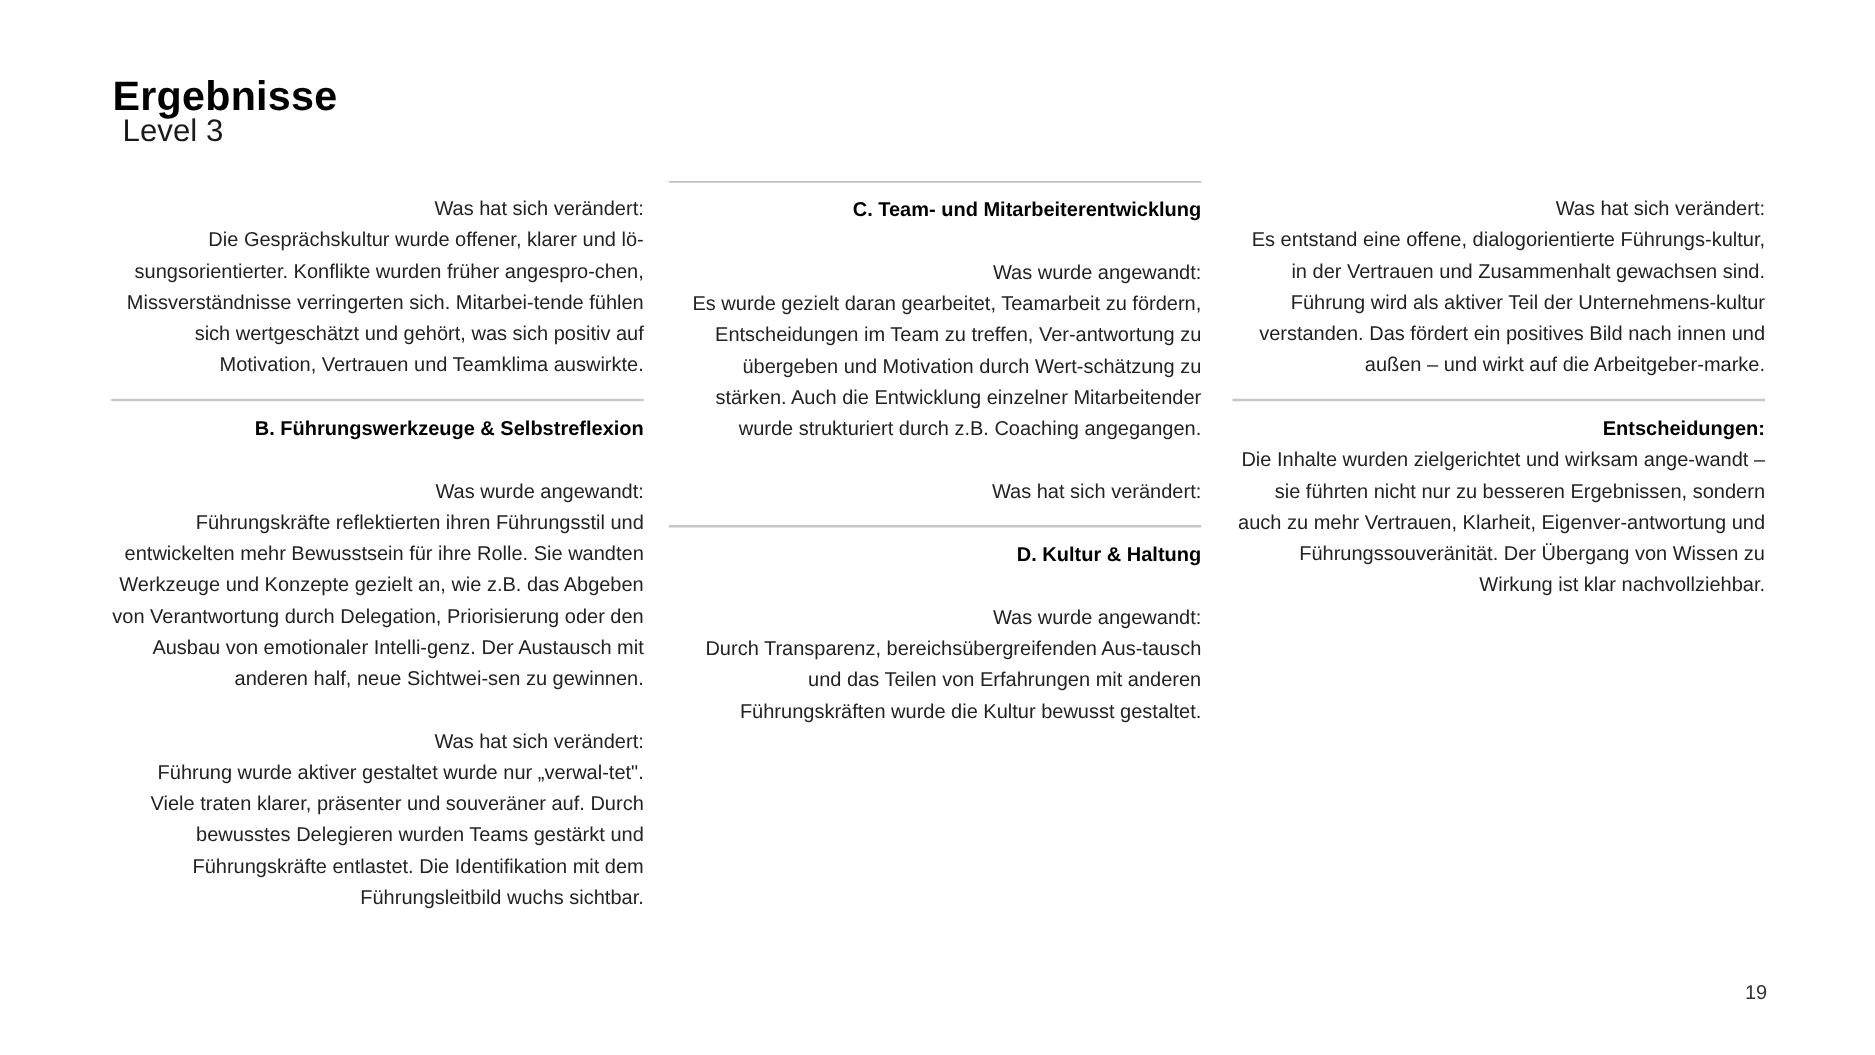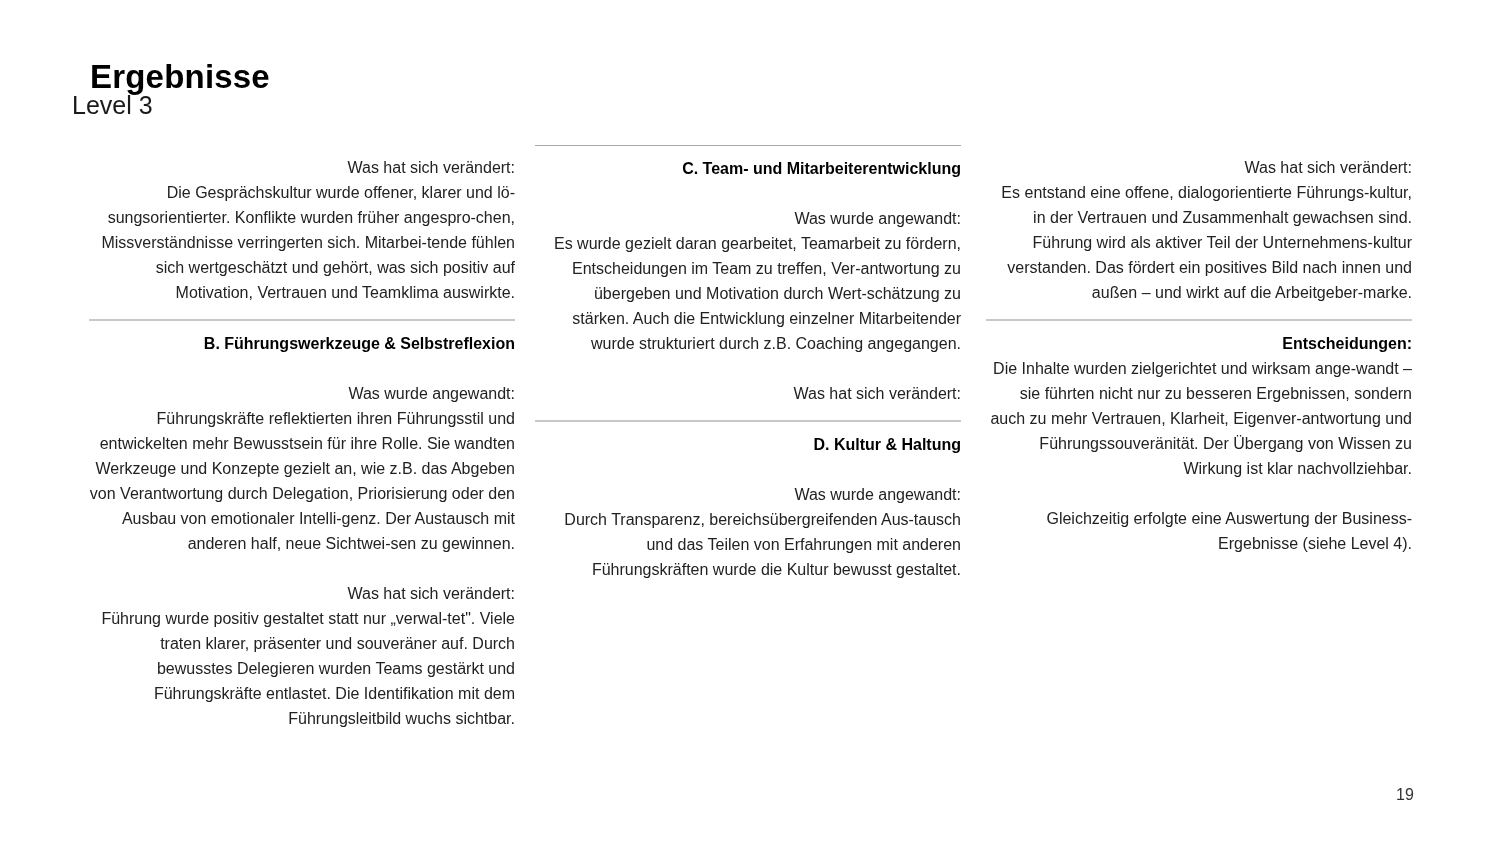--- a/index.html
+++ b/index.html
@@ -5,21 +5,21 @@
     html, body { margin: 0; padding: 0; background: #ffffff; }
     body {
       width: 1500px; height: 844px; position: relative; overflow: hidden;
       font-family: "Liberation Sans", sans-serif; color: #1a1a1a;
     }
     .title {
       position: absolute; left: 90px; top: 58px;
       font-size: 33px; font-weight: bold; color: #000; letter-spacing: 0.2px;
     }
     .subtitle {
-      position: absolute; left: 72px; top: 91px;
+      position: absolute; left: 98px; top: 91px;
       font-size: 25px; font-weight: normal; color: #1a1a1a;
     }
     .col {
       position: absolute; top: 145px; width: 426px;
       font-size: 16px; line-height: 25px; color: #222;
     }
     .col1 { left: 89px; }
     .col2 { left: 535px; }
     .col3 { left: 986px; }
     .divider { height: 0; border-top: 2px solid #c8c8c8; margin: 0; }
@@ -47,21 +47,21 @@
   <div style="height:14px"></div>
   <div class="divider"></div>
   <div style="height:10px"></div>
   <div class="block">
     <p class="heading">B. Führungswerkzeuge &amp; Selbstreflexion</p>
     <div class="spacer"></div>
     <p>Was wurde angewandt:</p>
     <p>Führungskräfte reflektierten ihren Führungsstil und entwickelten mehr Bewusstsein für ihre Rolle. Sie wandten Werkzeuge und Konzepte gezielt an, wie z.B. das Abgeben von Verantwortung durch Delegation, Priorisierung oder den Ausbau von emotionaler Intelli-genz. Der Austausch mit anderen half, neue Sichtwei-sen zu gewinnen.</p>
     <div class="spacer"></div>
     <p>Was hat sich verändert:</p>
-    <p>Führung wurde positiv gestaltet statt nur „verwal-tet". Viele traten klarer, präsenter und souveräner auf. Durch bewusstes Delegieren wurden Teams gestärkt und Führungskräfte entlastet. Die Identifikation mit dem Führungsleitbild wuchs sichtbar.</p>
+    <p>Führung wurde aktiver gestaltet wurde nur „verwal-tet". Viele traten klarer, präsenter und souveräner auf. Durch bewusstes Delegieren wurden Teams gestärkt und Führungskräfte entlastet. Die Identifikation mit dem Führungsleitbild wuchs sichtbar.</p>
   </div>
 </div>
 
 <div class="col col2">
   <div class="divider dark"></div>
   <div style="height:10px"></div>
   <div class="block">
     <p class="heading">C. Team- und Mitarbeiterentwicklung</p>
     <div class="spacer"></div>
     <p>Was wurde angewandt:</p>
@@ -86,17 +86,16 @@
     <p>Was hat sich verändert:</p>
     <p>Es entstand eine offene, dialogorientierte Führungs-kultur, in der Vertrauen und Zusammenhalt gewachsen sind. Führung wird als aktiver Teil der Unternehmens-kultur verstanden. Das fördert ein positives Bild nach innen und außen – und wirkt auf die Arbeitgeber-marke.</p>
   </div>
   <div style="height:14px"></div>
   <div class="divider"></div>
   <div style="height:10px"></div>
   <div class="block">
     <p class="heading">Entscheidungen:</p>
     <p>Die Inhalte wurden zielgerichtet und wirksam ange-wandt – sie führten nicht nur zu besseren Ergebnissen, sondern auch zu mehr Vertrauen, Klarheit, Eigenver-antwortung und Führungssouveränität. Der Übergang von Wissen zu Wirkung ist klar nachvollziehbar.</p>
     <div class="spacer"></div>
-    <p>Gleichzeitig erfolgte eine Auswertung der Business-Ergebnisse (siehe Level 4).</p>
   </div>
 </div>
 
 <div class="page-number">19</div>
 
 </body></html>

